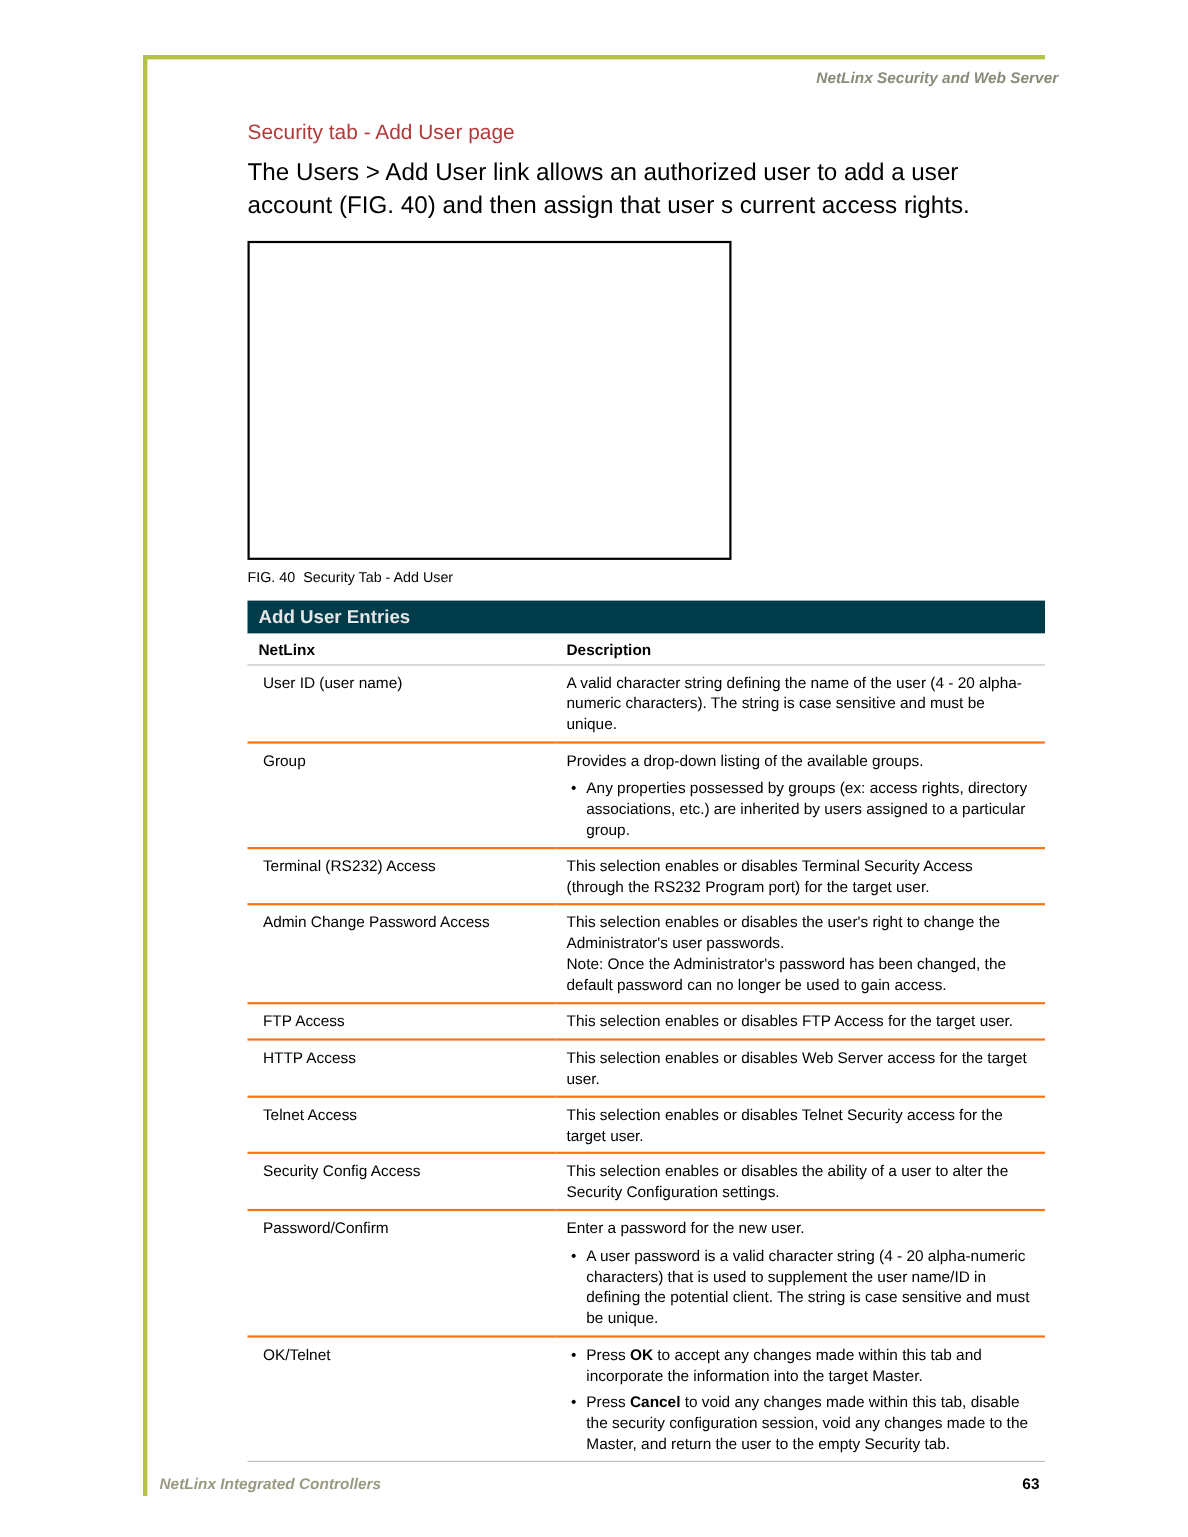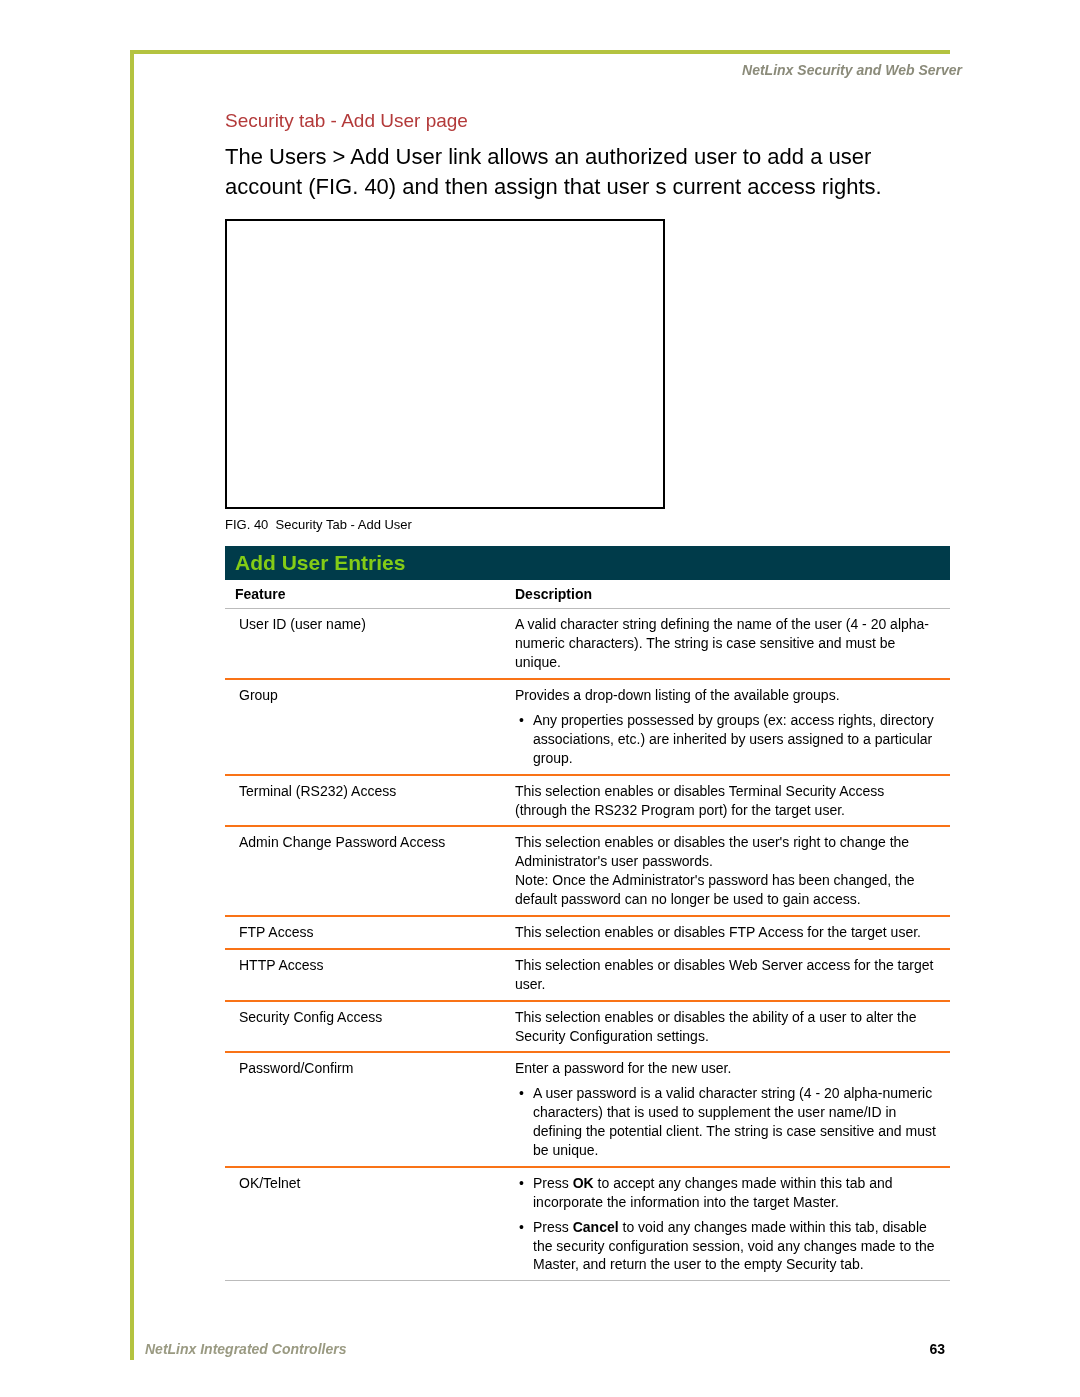--- a/index.html
+++ b/index.html
@@ -61,23 +61,23 @@
   }
   .figure-caption {
     font-size: 13px;
     color: #000;
     margin-bottom: 14px;
   }
   .figure-caption .fig-label { font-weight: normal; }
   .table-wrap { width: 725px; }
   .table-title {
     background: #003b4a;
-    color: #84cc16;
-    font-weight: bold;
-    font-size: 21px;
+    color: #e5e5e5;
+    font-weight: bold;
+    font-size: 17px;
     padding: 5px 10px;
   }
   table {
     width: 100%;
     border-collapse: collapse;
     font-size: 14px;
   }
   thead th {
     text-align: left;
     font-weight: bold;
@@ -146,21 +146,21 @@
   <div class="figure-caption">
     <span class="fig-label">FIG. 40</span>
     <span>&nbsp;</span><span>Security Tab - Add User</span>
   </div>
 
   <div class="table-wrap">
     <div class="table-title">Add User Entries</div>
     <table>
       <thead>
         <tr>
-          <th>Feature</th>
+          <th>NetLinx</th>
           <th>Description</th>
         </tr>
       </thead>
       <tbody id="tbody">
           <tr>
             <td class="feature">User ID (user name)</td>
             <td class="desc">
               <div>A valid character string defining the name of the user (4 - 20 alpha-numeric characters). The string is case sensitive and must be unique.</div>
             </td>
           </tr>
@@ -193,20 +193,26 @@
               <div>This selection enables or disables FTP Access for the target user.</div>
             </td>
           </tr>
           <tr>
             <td class="feature">HTTP Access</td>
             <td class="desc">
               <div>This selection enables or disables Web Server access for the target user.</div>
             </td>
           </tr>
           <tr>
+            <td class="feature">Telnet Access</td>
+            <td class="desc">
+              <div>This selection enables or disables Telnet Security access for the target user.</div>
+            </td>
+          </tr>
+          <tr>
             <td class="feature">Security Config Access</td>
             <td class="desc">
               <div>This selection enables or disables the ability of a user to alter the Security Configuration settings.</div>
             </td>
           </tr>
           <tr>
             <td class="feature">Password/Confirm</td>
             <td class="desc">
               <div>Enter a password for the new user.</div>
               <div class="bullet">

